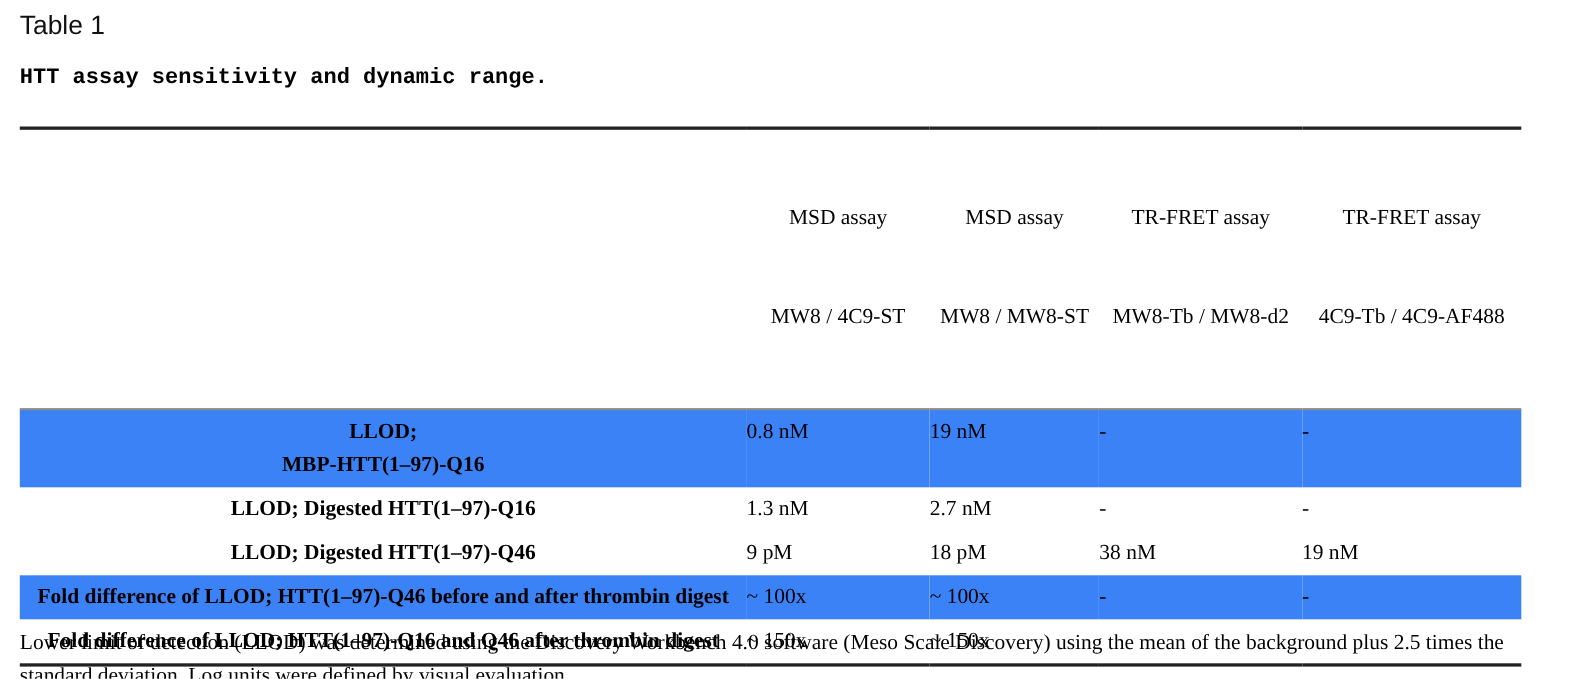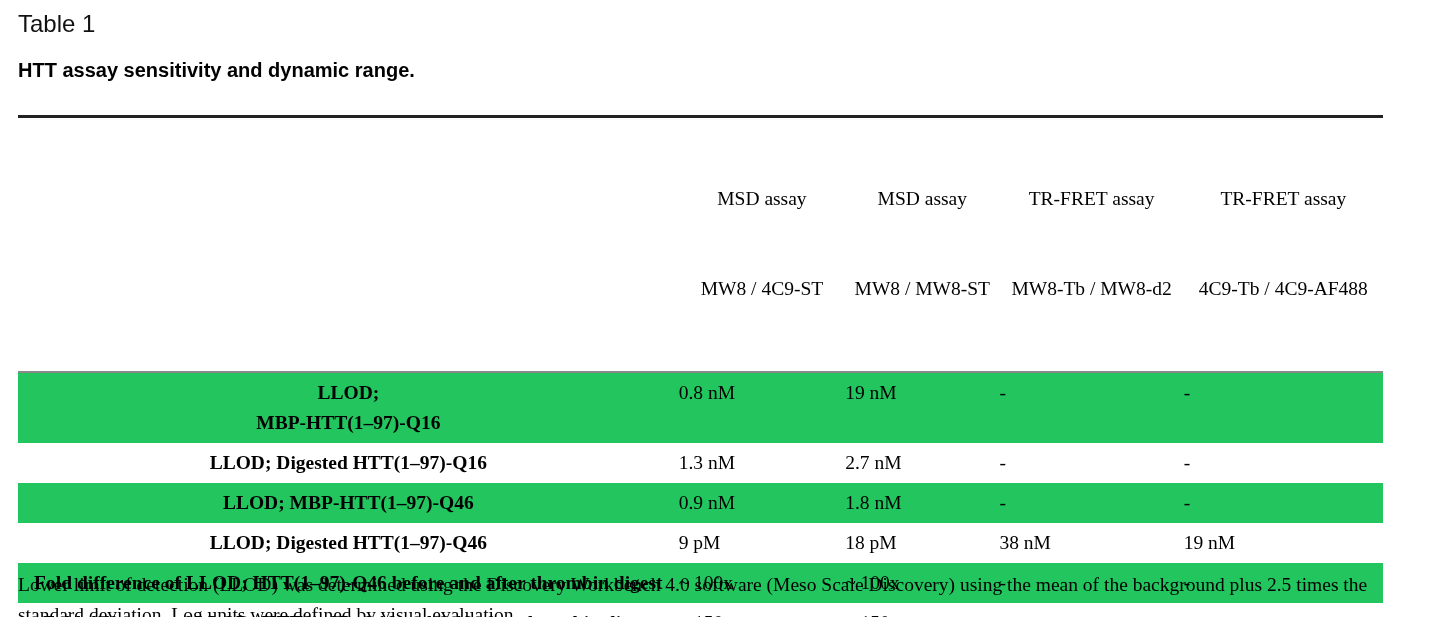--- a/index.html
+++ b/index.html
@@ -20,21 +20,21 @@
     left: 18px;
     top: 10px;
     font-family: "Liberation Sans", sans-serif;
     font-size: 24px;
     color: #111;
   }
   .caption {
     position: absolute;
     left: 18px;
     top: 59px;
-    font-family: Liberation Sans, sans-serif;
+    font-family: Liberation Mono, monospace;
     font-weight: bold;
     font-size: 20px;
     color: #000;
   }
   table.assay-table {
     position: absolute;
     left: 18px;
     top: 115px;
     width: 1365px;
     border-collapse: collapse;
@@ -62,21 +62,21 @@
   table.assay-table tbody td.rlabel {
     font-weight: bold;
     text-align: center;
     white-space: pre-line;
   }
   table.assay-table tbody td.val {
     text-align: left;
     white-space: pre;
   }
   table.assay-table tbody tr.stripe {
-    background: #22c55e;
+    background: #3b82f6;
     border-radius: 19px;
   }
   .footnote {
     position: absolute;
     left: 18px;
     top: 570px;
     width: 1402px;
     font-family: "Liberation Serif", serif;
     font-size: 19.5px;
     line-height: 30px;
@@ -130,27 +130,20 @@
         <td class="val">-</td>
         <td class="val">-</td>
       </tr>
       <tr>
         <td class="rlabel">LLOD; Digested HTT(1–97)-Q16</td>
         <td class="val">1.3 nM</td>
         <td class="val">2.7 nM</td>
         <td class="val">-</td>
         <td class="val">-</td>
       </tr>
-      <tr class="stripe">
-        <td class="rlabel">LLOD; MBP-HTT(1–97)-Q46</td>
-        <td class="val">0.9 nM</td>
-        <td class="val">1.8 nM</td>
-        <td class="val">-</td>
-        <td class="val">-</td>
-      </tr>
       <tr>
         <td class="rlabel">LLOD; Digested HTT(1–97)-Q46</td>
         <td class="val">9 pM</td>
         <td class="val">18 pM</td>
         <td class="val">38 nM</td>
         <td class="val">19 nM</td>
       </tr>
       <tr class="stripe">
         <td class="rlabel">Fold difference of LLOD; HTT(1–97)-Q46 before and after thrombin digest</td>
         <td class="val">~ 100x</td>

